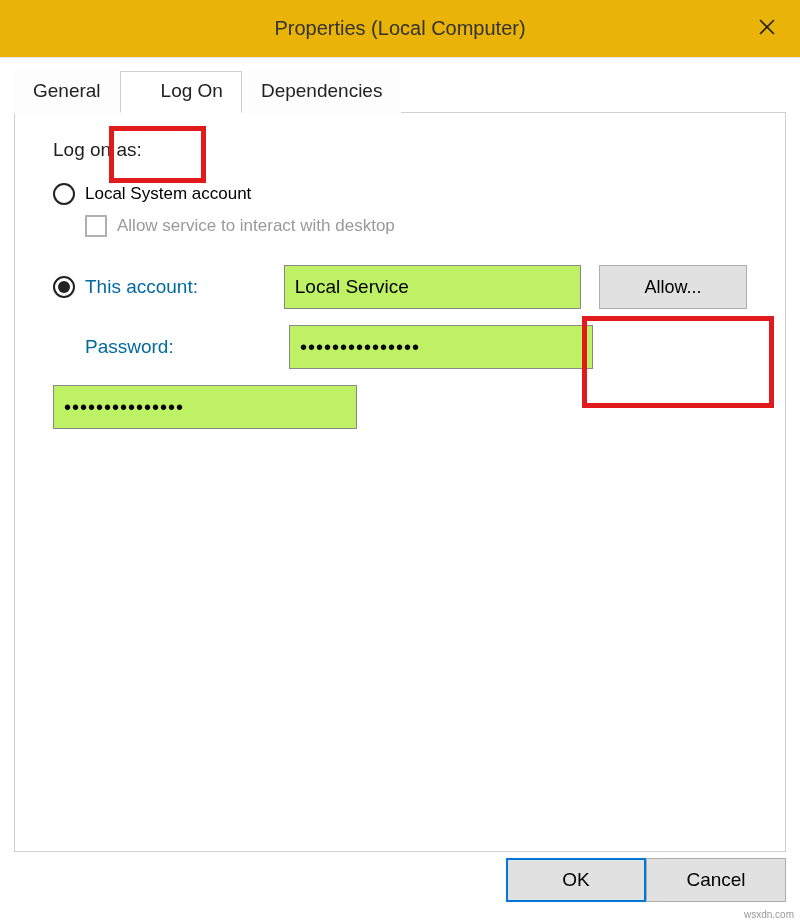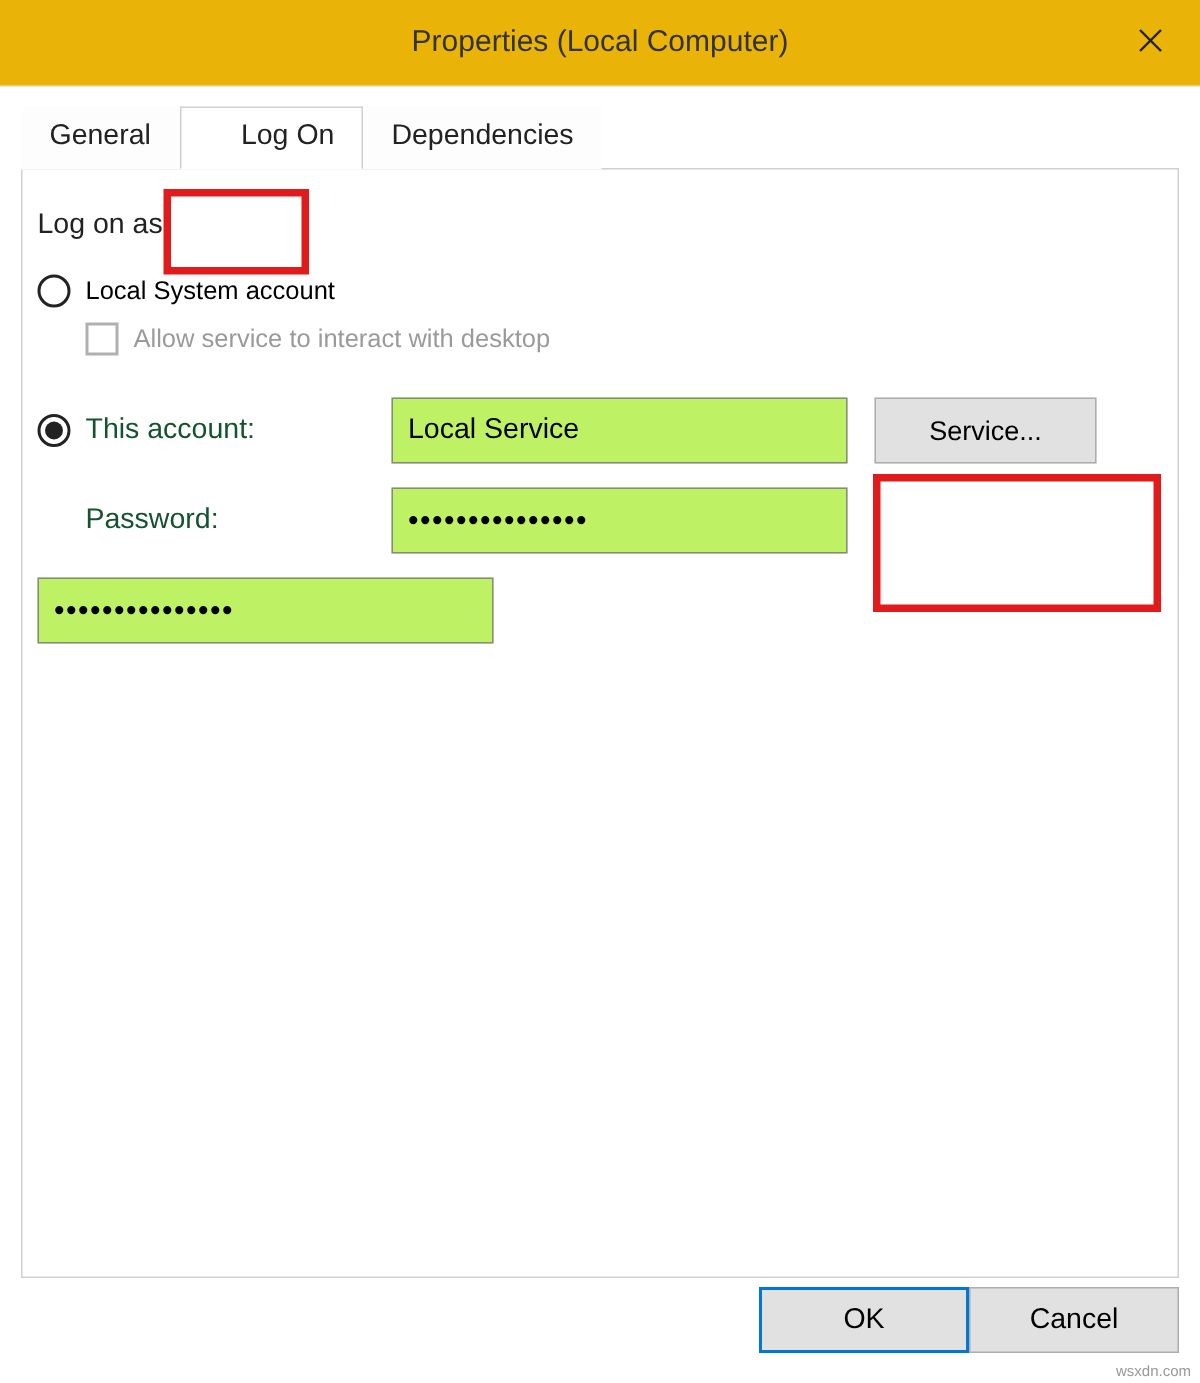--- a/index.html
+++ b/index.html
@@ -67,21 +67,21 @@
     .tab.active {
       border: 1px solid #d0d0d0;
       border-bottom: 1px solid #fff;
       background: #fff;
       padding-left: 40px;
     }
     .tab-body {
       border: 1px solid #d0d0d0;
       background: #fff;
       min-height: 740px;
-      padding: 26px 10px;
+      padding: 26px 38px;
       position: relative;
       z-index: 1;
     }
 
     
     .hl-red {
       position: absolute;
       border: 5px solid #e11b1b;
       pointer-events: none;
       z-index: 5;
@@ -149,21 +149,21 @@
       display: flex;
       align-items: center;
       margin-bottom: 16px;
       min-height: 44px;
     }
     .lbl-col {
       width: 236px;
       display: flex;
       align-items: center;
       font-size: 19px;
-      color: #14532d;
+      color: #0369a1;
     }
     .lbl-col.sub { padding-left: 32px; }
     .input-col {
       width: 304px;
     }
     .text-input {
       width: 100%;
       height: 44px;
       border: 1px solid #888;
       padding: 0 10px;
@@ -254,21 +254,21 @@
 
       <div class="form-row">
         <div class="lbl-col">
           <span class="radio selected"></span>
           <span>This account:</span>
         </div>
         <div class="input-col">
           <input type="text" class="text-input" value="Local Service" style="">
         </div>
         <div class="btn-col">
-          <button class="browse-btn">Service...</button>
+          <button class="browse-btn">Allow...</button>
         </div>
       </div>
 
       <div class="form-row">
         <div class="lbl-col sub">
           <span>Password:</span>
         </div>
         <div class="input-col">
           <input type="text" class="text-input pwd-input" value="•••••••••••••••" style="">
         </div>

